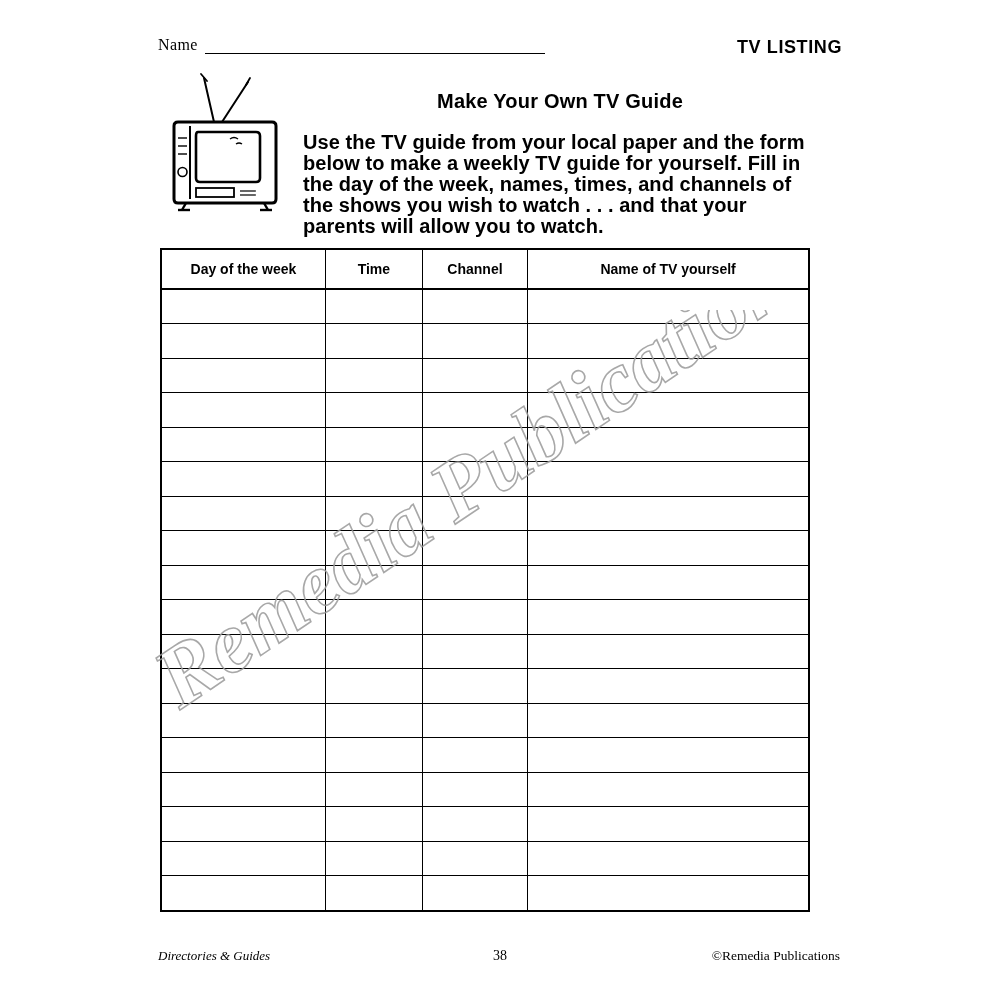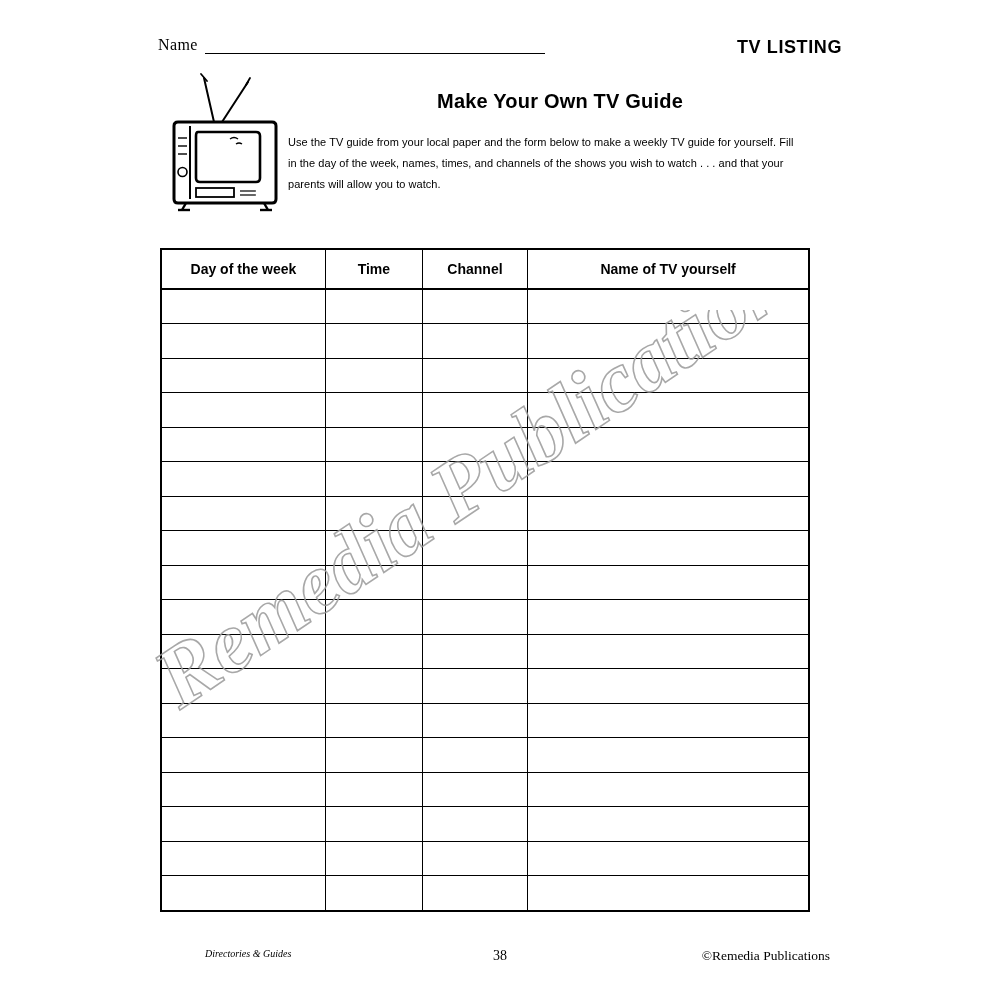--- a/index.html
+++ b/index.html
@@ -69,25 +69,25 @@
     left: 300px;
     top: 90px;
     width: 520px;
     text-align: center;
     font-size: 20px;
     font-weight: bold;
     letter-spacing: 0.2px;
   }
   .intro {
     position: absolute;
-    left: 288px;
+    left: 303px;
     top: 132px;
     width: 510px;
-    font-size: 11px;
-    font-weight: normal;
+    font-size: 20px;
+    font-weight: bold;
     line-height: 21px;
     letter-spacing: 0.05px;
   }
 
   
   .table-wrap {
     position: absolute;
     left: 160px;
     top: 248px;
     width: 650px;
@@ -135,35 +135,34 @@
     width: 684px;
     height: 20px;
     font-size: 13px;
   }
   .footer-left {
     position: absolute;
     left: 0;
     top: 0;
     font-family: "Liberation Serif", serif;
     font-style: italic;
-    font-size: 10px;
-    margin-left: 47px;
+    font-size: 13px;
   }
   .footer-center {
     position: absolute;
     left: 0;
     top: 0;
     width: 684px;
     text-align: center;
     font-family: "Liberation Serif", serif;
     font-size: 14px;
   }
   .footer-right {
     position: absolute;
-    right: 12px;
+    right: 2px;
     top: 0;
     font-family: "Liberation Serif", serif;
     font-size: 13.5px;
   }
 
   
   .watermark {
     position: absolute;
     left: 140px;
     top: 310px;

